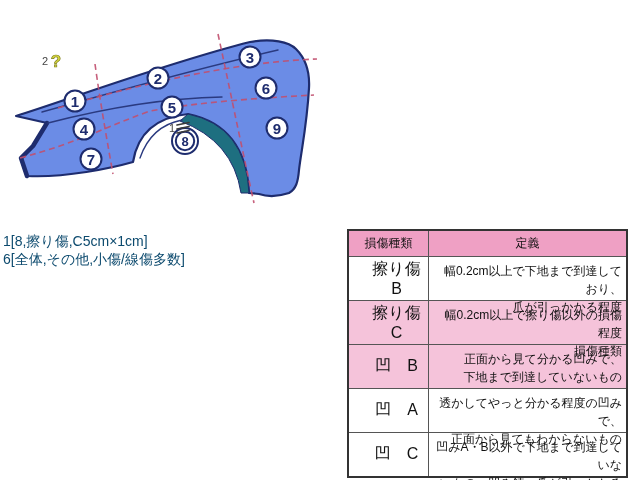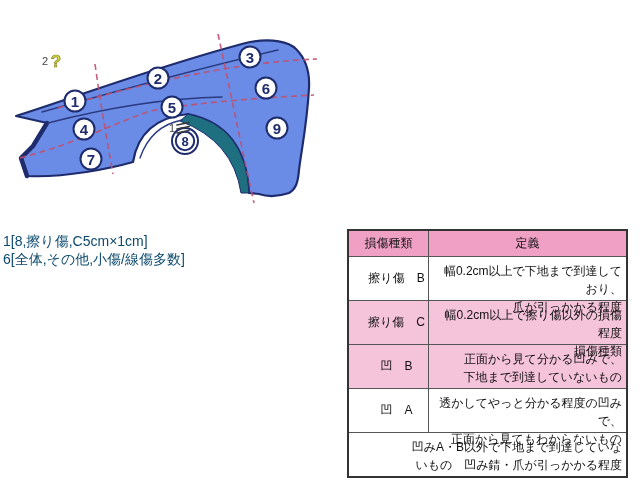--- a/index.html
+++ b/index.html
@@ -32,21 +32,21 @@
   }
   .t-row{display:flex;border-top:1px solid #555;}
   .t-row:first-child{border-top:none;}
   .c1{width:80px;flex:0 0 80px;border-right:1px solid #555;display:flex;align-items:center;justify-content:center;text-align:center;box-sizing:border-box;}
   .c2{flex:1;box-sizing:border-box;text-align:right;}
   .t-head{height:25px;background:var(--header-pink);font-weight:normal;}
   .t-head .c2{display:flex;align-items:center;justify-content:center;}
   .t-body{height:43px;}
   .t-body.pink{background:var(--row-pink);}
   .def{padding:5px 4px 0 6px;line-height:18px;white-space:pre-line;}
-  .type{font-size:12px;padding-left:16px;}
+  .type{font-size:16px;padding-left:16px;}
 </style>
 </head>
 <body>
 
 <div class="screen">
 
   <svg class="diagram-svg" viewBox="0 14 340 206" xmlns="http://www.w3.org/2000/svg">
 
     <path class="fender" d="M 16,116 C 70,99 170,62 250,42 C 272,38 289,42 296,49 C 305,58 310,70 309,88
          C 307,125 301,152 299,170 C 298,182 296,189 289,193 C 280,196 268,197 259,194
@@ -139,18 +139,19 @@
       <div class="c1 type">凹　B</div>
       <div class="c2 def">正面から見て分かる凹みで、
 下地まで到達していないもの</div>
     </div>
     <div class="t-row t-body">
       <div class="c1 type">凹　A</div>
       <div class="c2 def">透かしてやっと分かる程度の凹みで、
 正面から見てもわからないもの</div>
     </div>
     <div class="t-row t-body">
+      <div class="c1 type">凹　C</div>
       <div class="c2 def">凹みA・B以外で下地まで到達していな
 いもの　凹み錆・爪が引っかかる程度</div>
     </div>
   </div>
 
 </div>
 
 </body></html>

